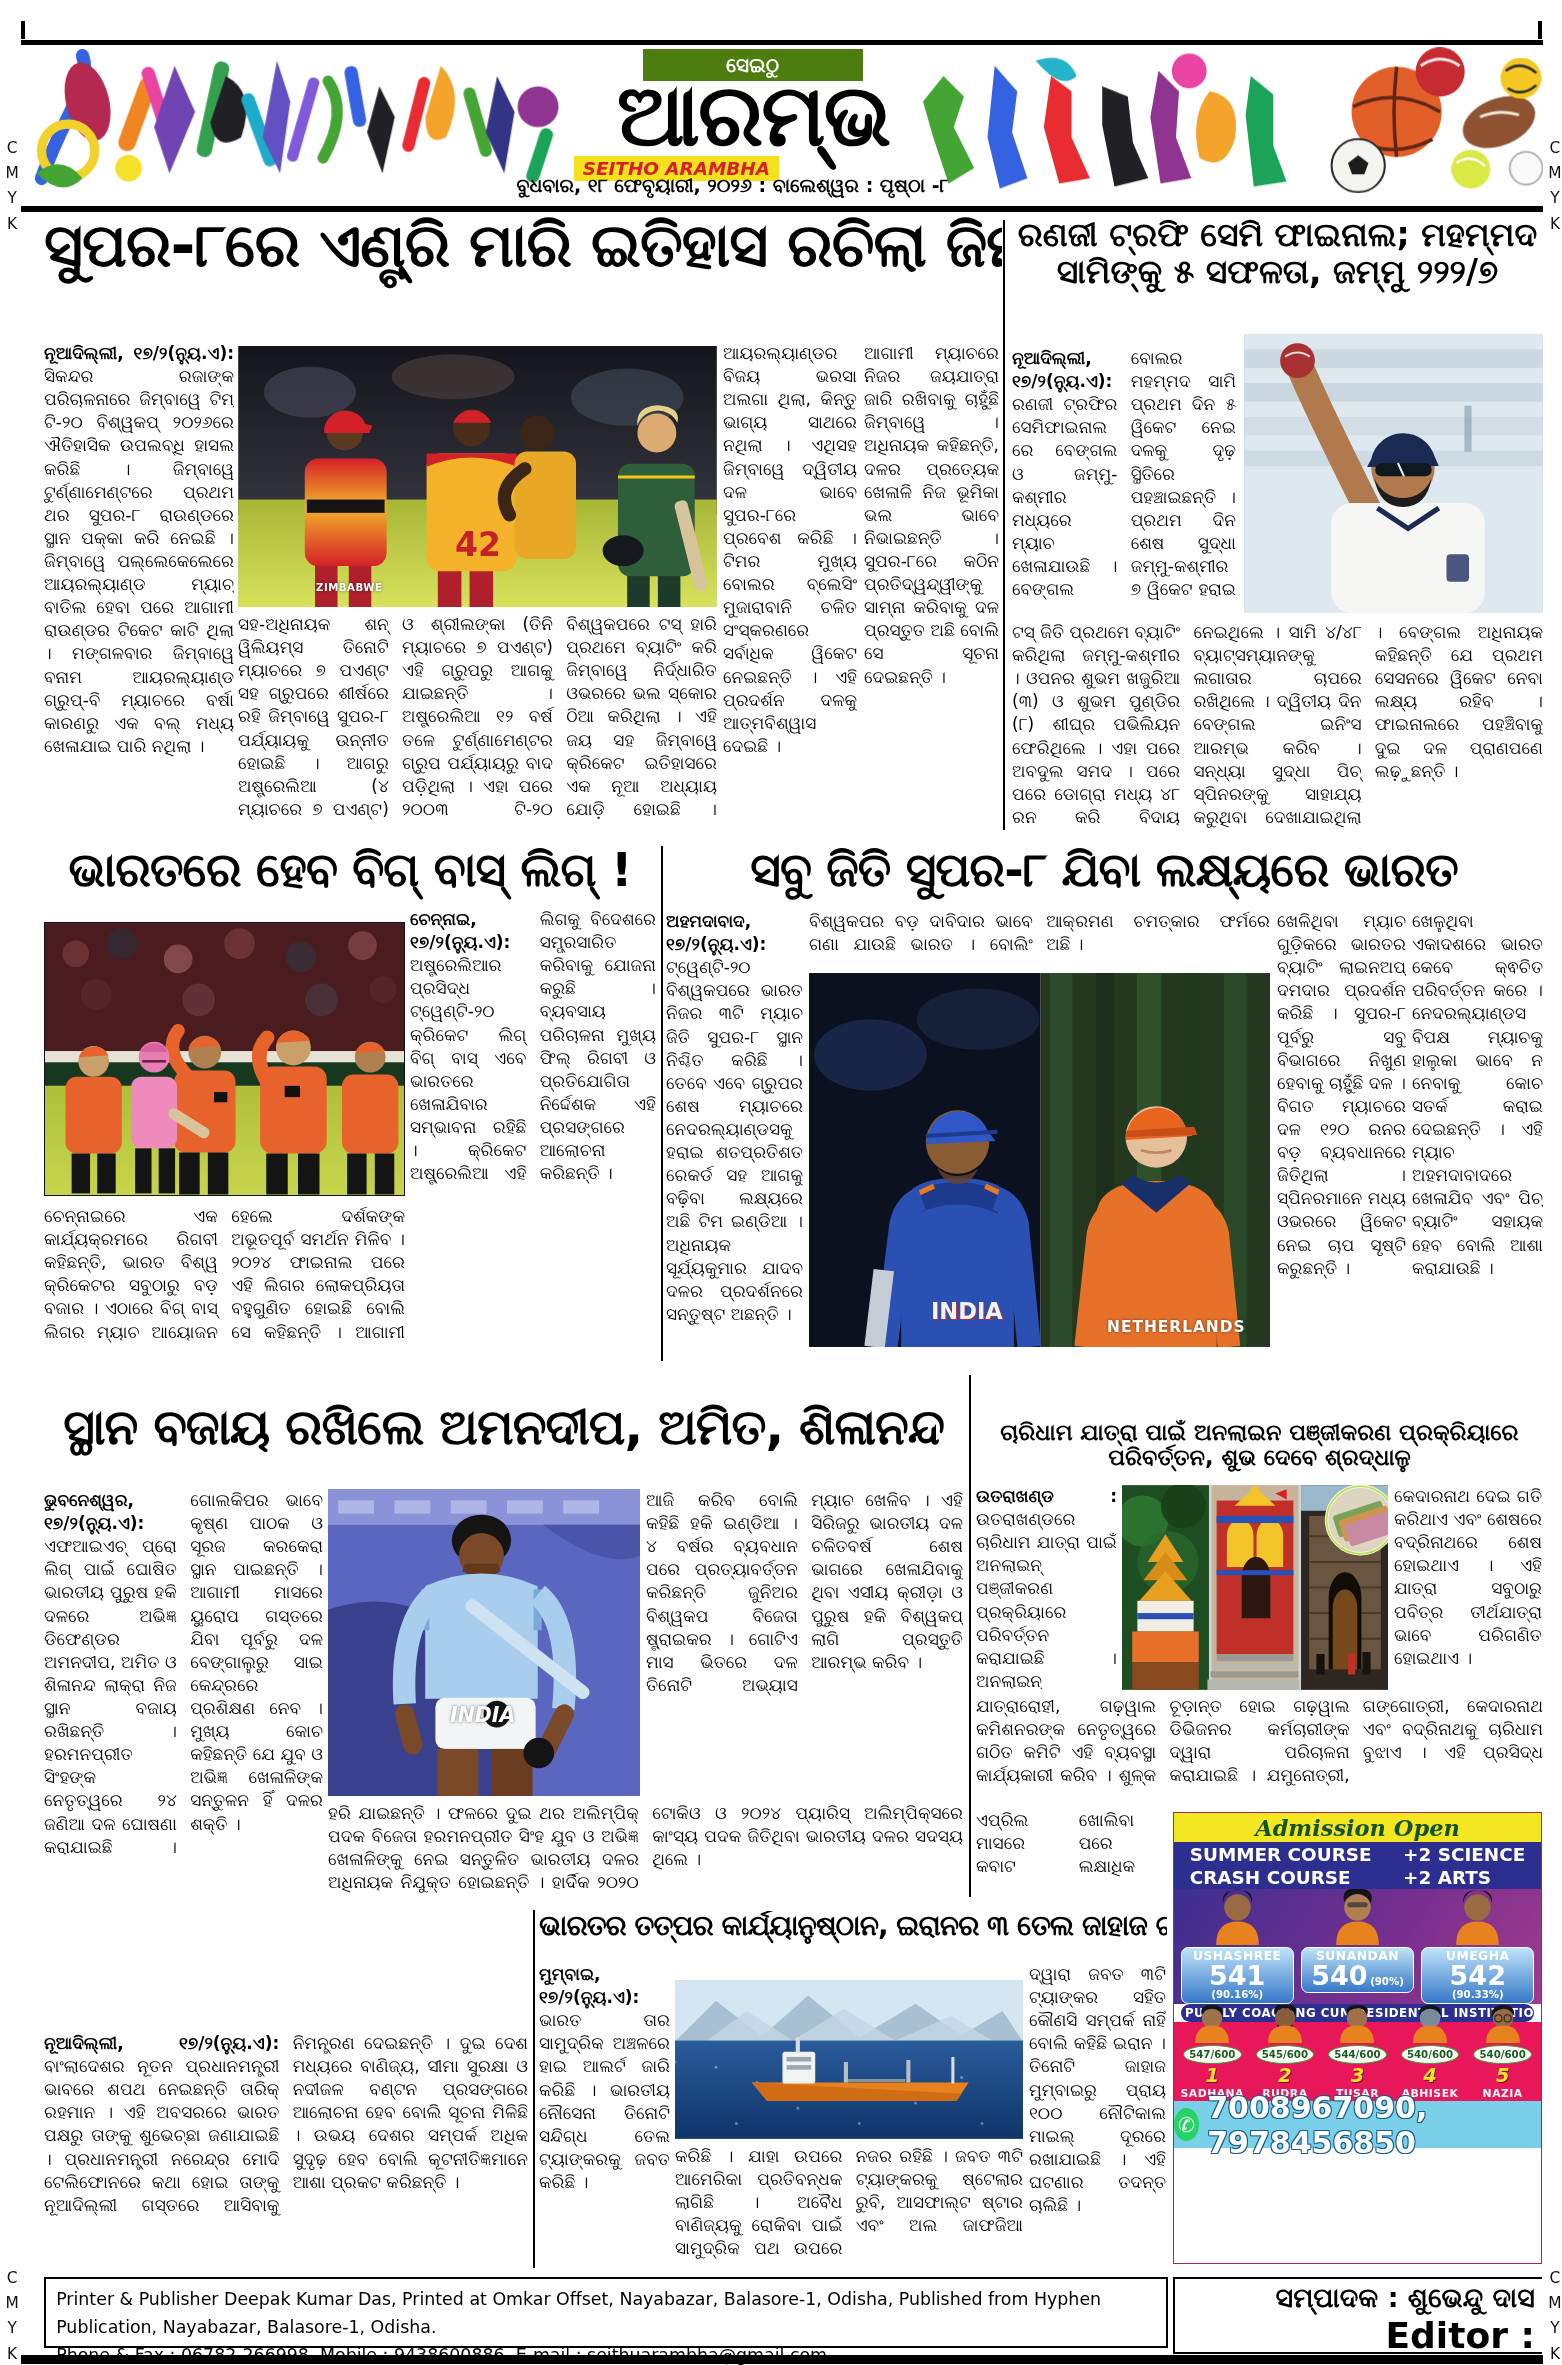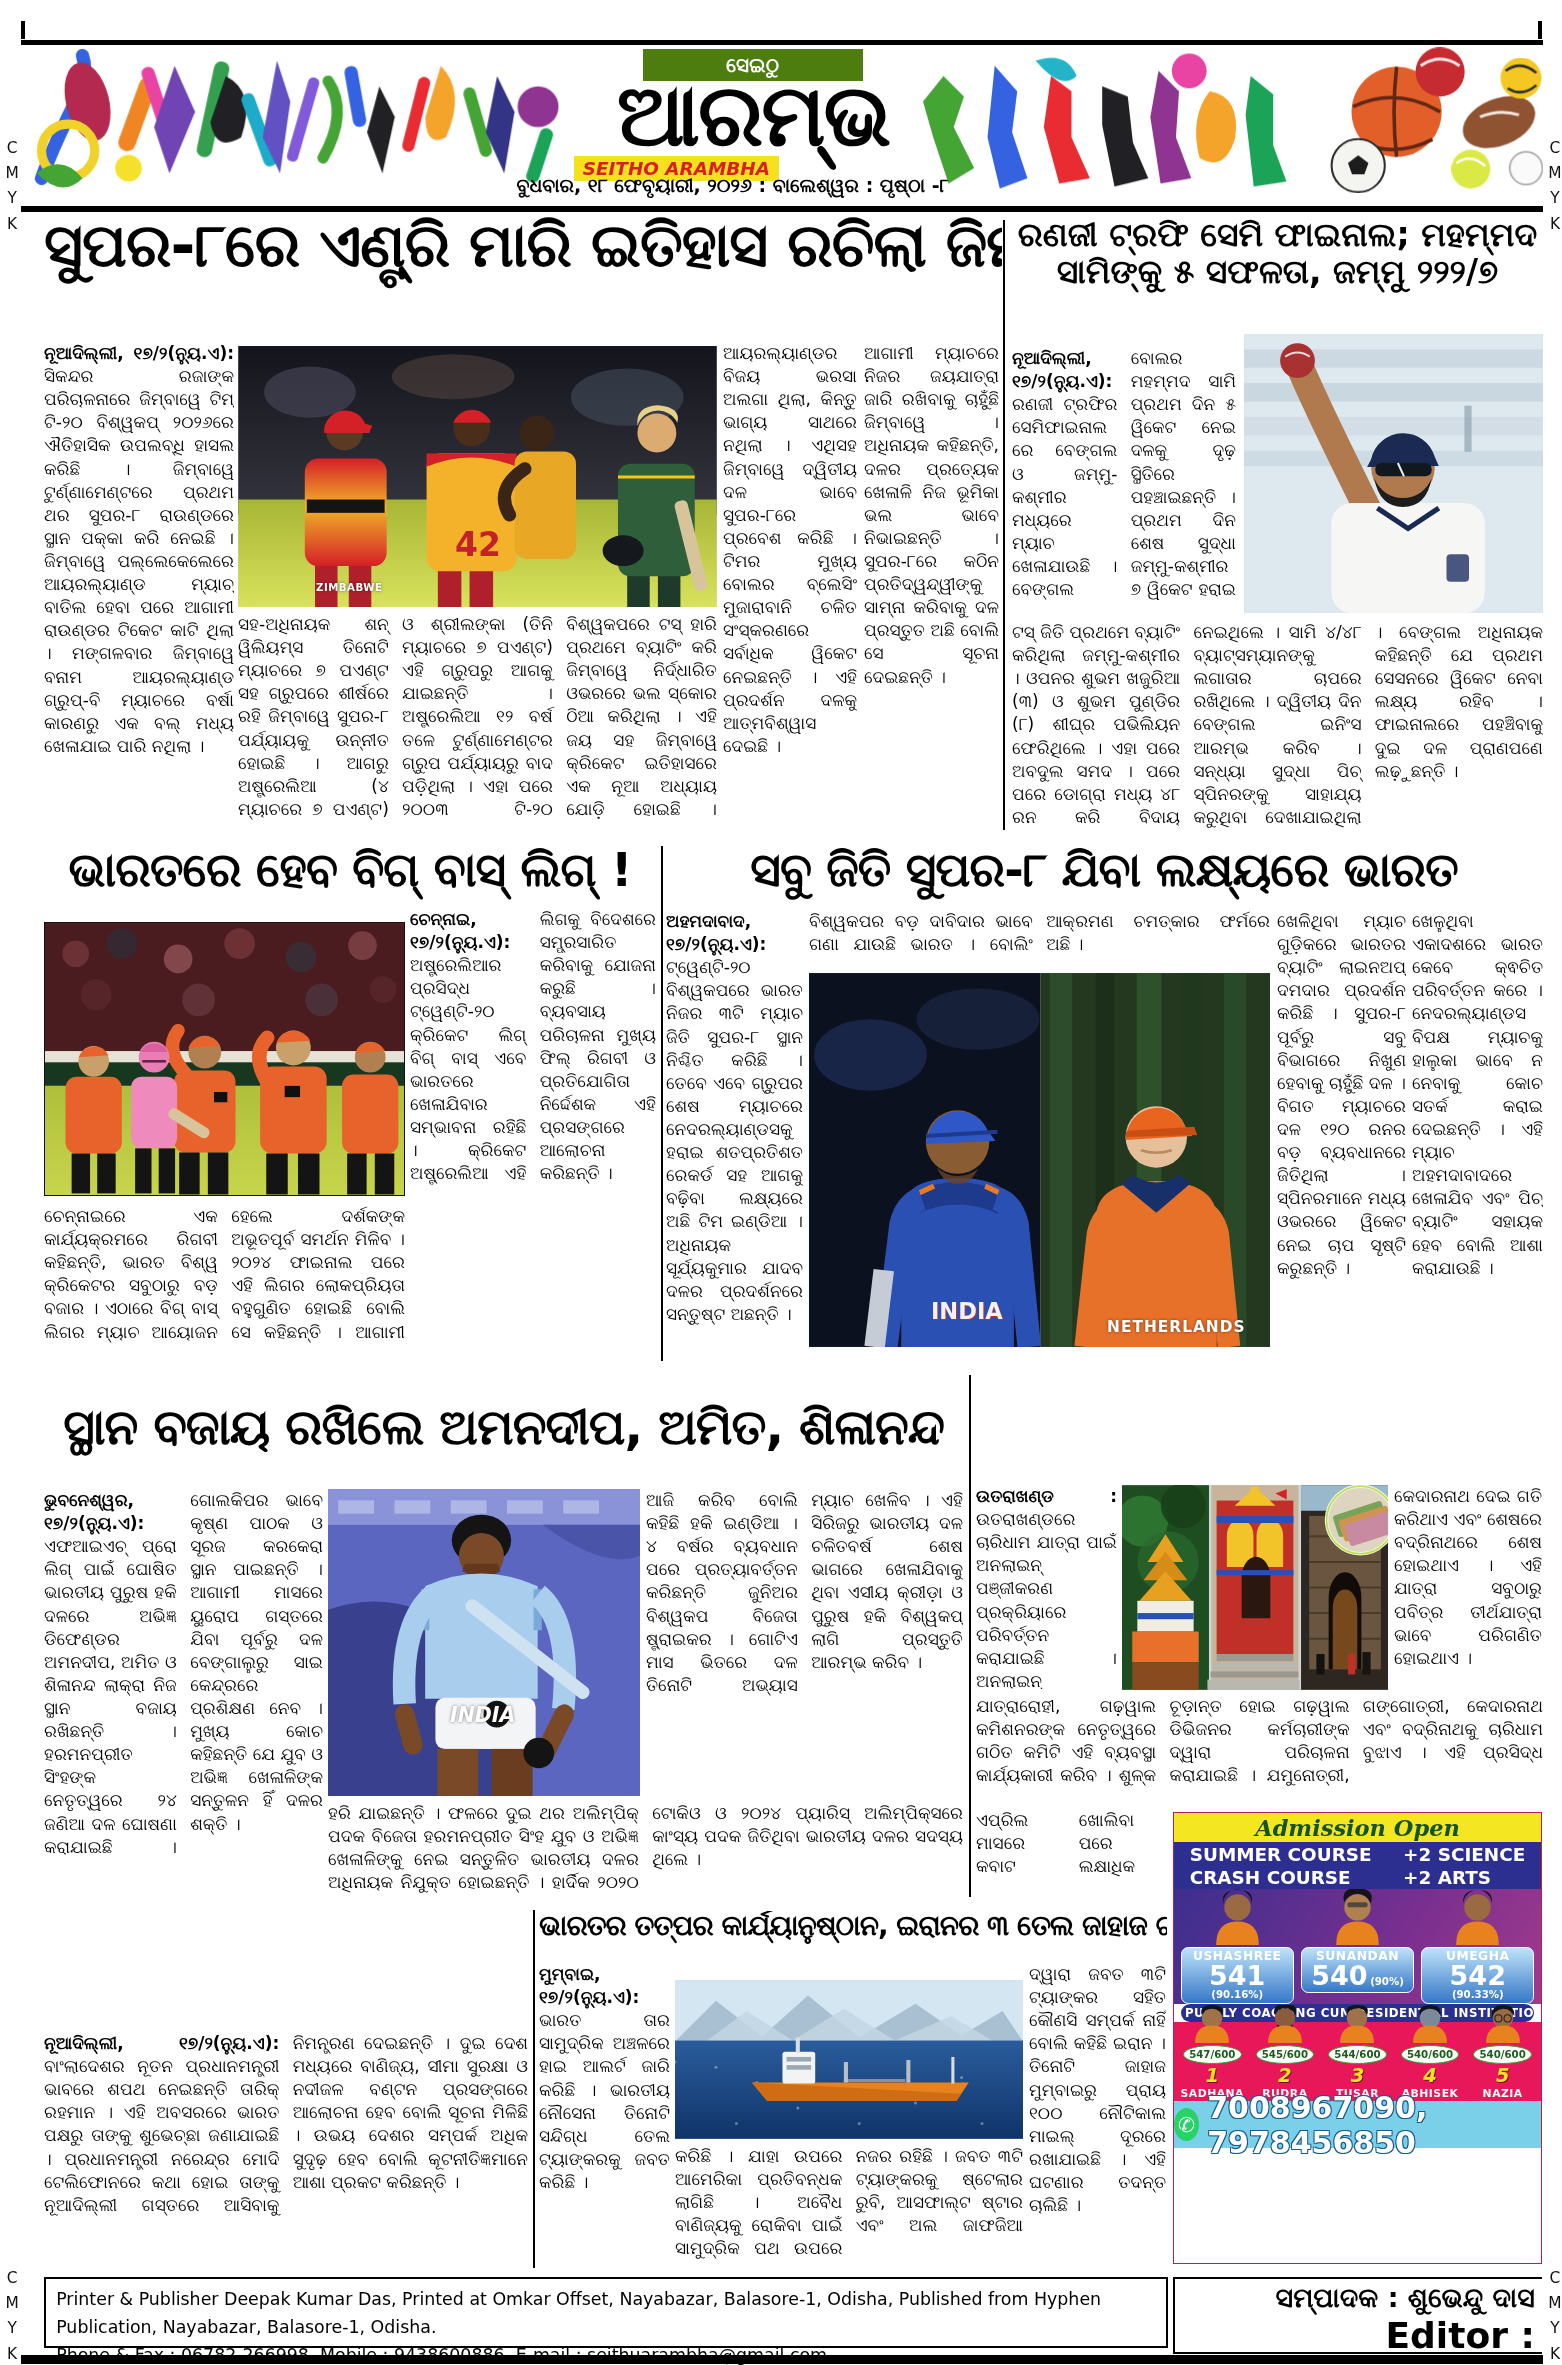--- a/index.html
+++ b/index.html
@@ -411,20 +411,21 @@
       <circle cx="330" cy="440" r="26" fill="#141414"></circle>
     </svg>
     <span class="jersey-label" style="left:122px;top:174px;font-size:20.5px;font-style:italic;">INDIA</span>
   </div>
 
   <div class="abs tx cols2" style="left:646px;top:1489px;width:317px;height:307px;">ଆଜି କରିବ ବୋଲି କହିଛି ହକି ଇଣ୍ଡିଆ । ୪ ବର୍ଷର ବ୍ୟବଧାନ ପରେ ପ୍ରତ୍ୟାବର୍ତ୍ତନ କରିଛନ୍ତି ଜୁନିଅର ବିଶ୍ୱକପ ବିଜେତା ଷ୍ଟ୍ରାଇକର । ଗୋଟିଏ ମାସ ଭିତରେ ଦଳ ତିନୋଟି ଅଭ୍ୟାସ ମ୍ୟାଚ ଖେଳିବ । ଏହି ସିରିଜରୁ ଭାରତୀୟ ଦଳ ଚଳିତବର୍ଷ ଶେଷ ଭାଗରେ ଖେଳାଯିବାକୁ ଥିବା ଏସୀୟ କ୍ରୀଡ଼ା ଓ ପୁରୁଷ ହକି ବିଶ୍ୱକପ୍ ଲାଗି ପ୍ରସ୍ତୁତି ଆରମ୍ଭ କରିବ ।</div>
   <div class="abs tx cols2" style="left:328px;top:1802px;width:635px;height:95px;">ହରି ଯାଇଛନ୍ତି । ଫଳରେ ଦୁଇ ଥର ଅଲିମ୍ପିକ୍ ପଦକ ବିଜେତା ହରମନପ୍ରୀତ ସିଂହ ଯୁବ ଓ ଅଭିଜ୍ଞ ଖେଳାଳିଙ୍କୁ ନେଇ ସନ୍ତୁଳିତ ଭାରତୀୟ ଦଳର ଅଧିନାୟକ ନିଯୁକ୍ତ ହୋଇଛନ୍ତି । ହାର୍ଦିକ ୨୦୨୦ ଟୋକିଓ ଓ ୨୦୨୪ ପ୍ୟାରିସ୍ ଅଲିମ୍ପିକ୍ସରେ କାଂସ୍ୟ ପଦକ ଜିତିଥିବା ଭାରତୀୟ ଦଳର ସଦସ୍ୟ ଥିଲେ ।</div>
 
   <div class="vrule" style="left:969px;top:1375px;height:522px;"></div>
 
+  <div class="abs hlwrap" style="left:976px;top:1420px;width:567px;height:60px;font-size:22.5px;">ଚାରିଧାମ ଯାତ୍ରା ପାଇଁ ଅନଲାଇନ ପଞ୍ଜୀକରଣ ପ୍ରକ୍ରିୟାରେ ପରିବର୍ତ୍ତନ, ଶୁଭ ଦେବେ ଶ୍ରଦ୍ଧାଳୁ</div>
 
   <div class="abs tx" style="left:976px;top:1485px;width:141px;height:204px;">
     <b>ଉତରାଖଣ୍ଡ :</b>
     <span>ଉତରାଖଣ୍ଡରେ ଚାରିଧାମ ଯାତ୍ରା ପାଇଁ ଅନଲାଇନ୍ ପଞ୍ଜୀକରଣ ପ୍ରକ୍ରିୟାରେ ପରିବର୍ତ୍ତନ କରାଯାଇଛି । ଅନଲାଇନ୍ ପଞ୍ଜୀକରଣ ପାଇଁ ଯାତ୍ରୀଙ୍କ ସୁବିଧାରେ ନୂଆ ପୋର୍ଟାଲ ଖୋଲାଯାଇଛି ।</span>
   </div>
 
   <div class="ph" style="left:1122px;top:1485px;width:266px;height:205px;">
     <svg width="266" height="205" viewBox="0 0 520 400">
 
       <rect width="170" height="400" fill="#1e4d22"></rect>

